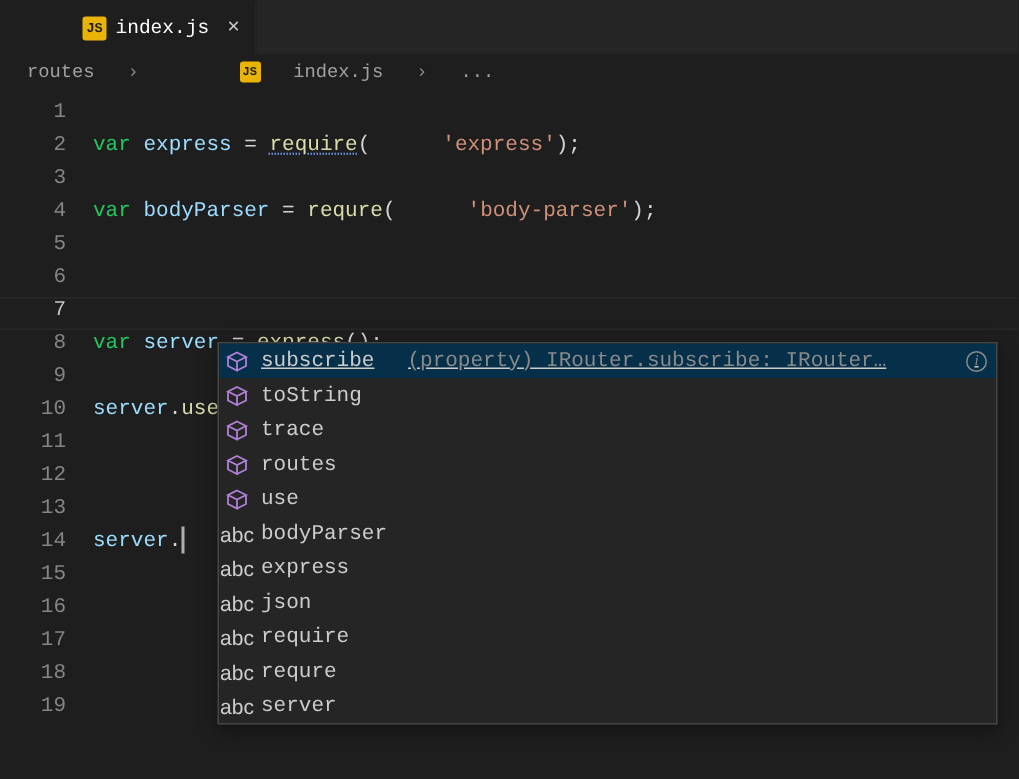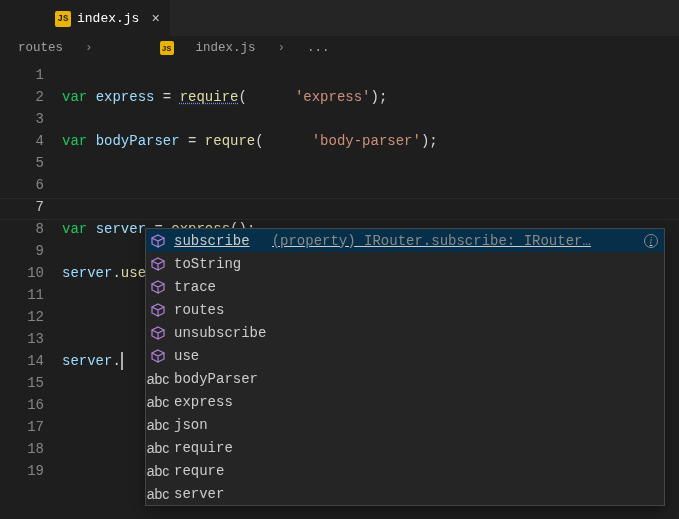--- a/index.html
+++ b/index.html
@@ -217,28 +217,20 @@
           </svg>
         </span>
         <span class="suggest-label">routes</span>
       </div>
       <div class="suggest-row">
         <span class="suggest-icon method">
           <svg width="16" height="16" viewBox="0 0 16 16" fill="none" stroke-width="1.2">
             <path d="M8 2 L14 5 L8 8 L2 5 Z M2 5 V11 L8 14 V8 M14 5 V11 L8 14"></path>
           </svg>
         </span>
-        <span class="suggest-label">unsubscribe</span>
-      </div>
-      <div class="suggest-row">
-        <span class="suggest-icon method">
-          <svg width="16" height="16" viewBox="0 0 16 16" fill="none" stroke-width="1.2">
-            <path d="M8 2 L14 5 L8 8 L2 5 Z M2 5 V11 L8 14 V8 M14 5 V11 L8 14"></path>
-          </svg>
-        </span>
         <span class="suggest-label">use</span>
       </div>
       <div class="suggest-row">
         <span class="suggest-icon word">abc</span>
         <span class="suggest-label">bodyParser</span>
       </div>
       <div class="suggest-row">
         <span class="suggest-icon word">abc</span>
         <span class="suggest-label">express</span>
       </div>

